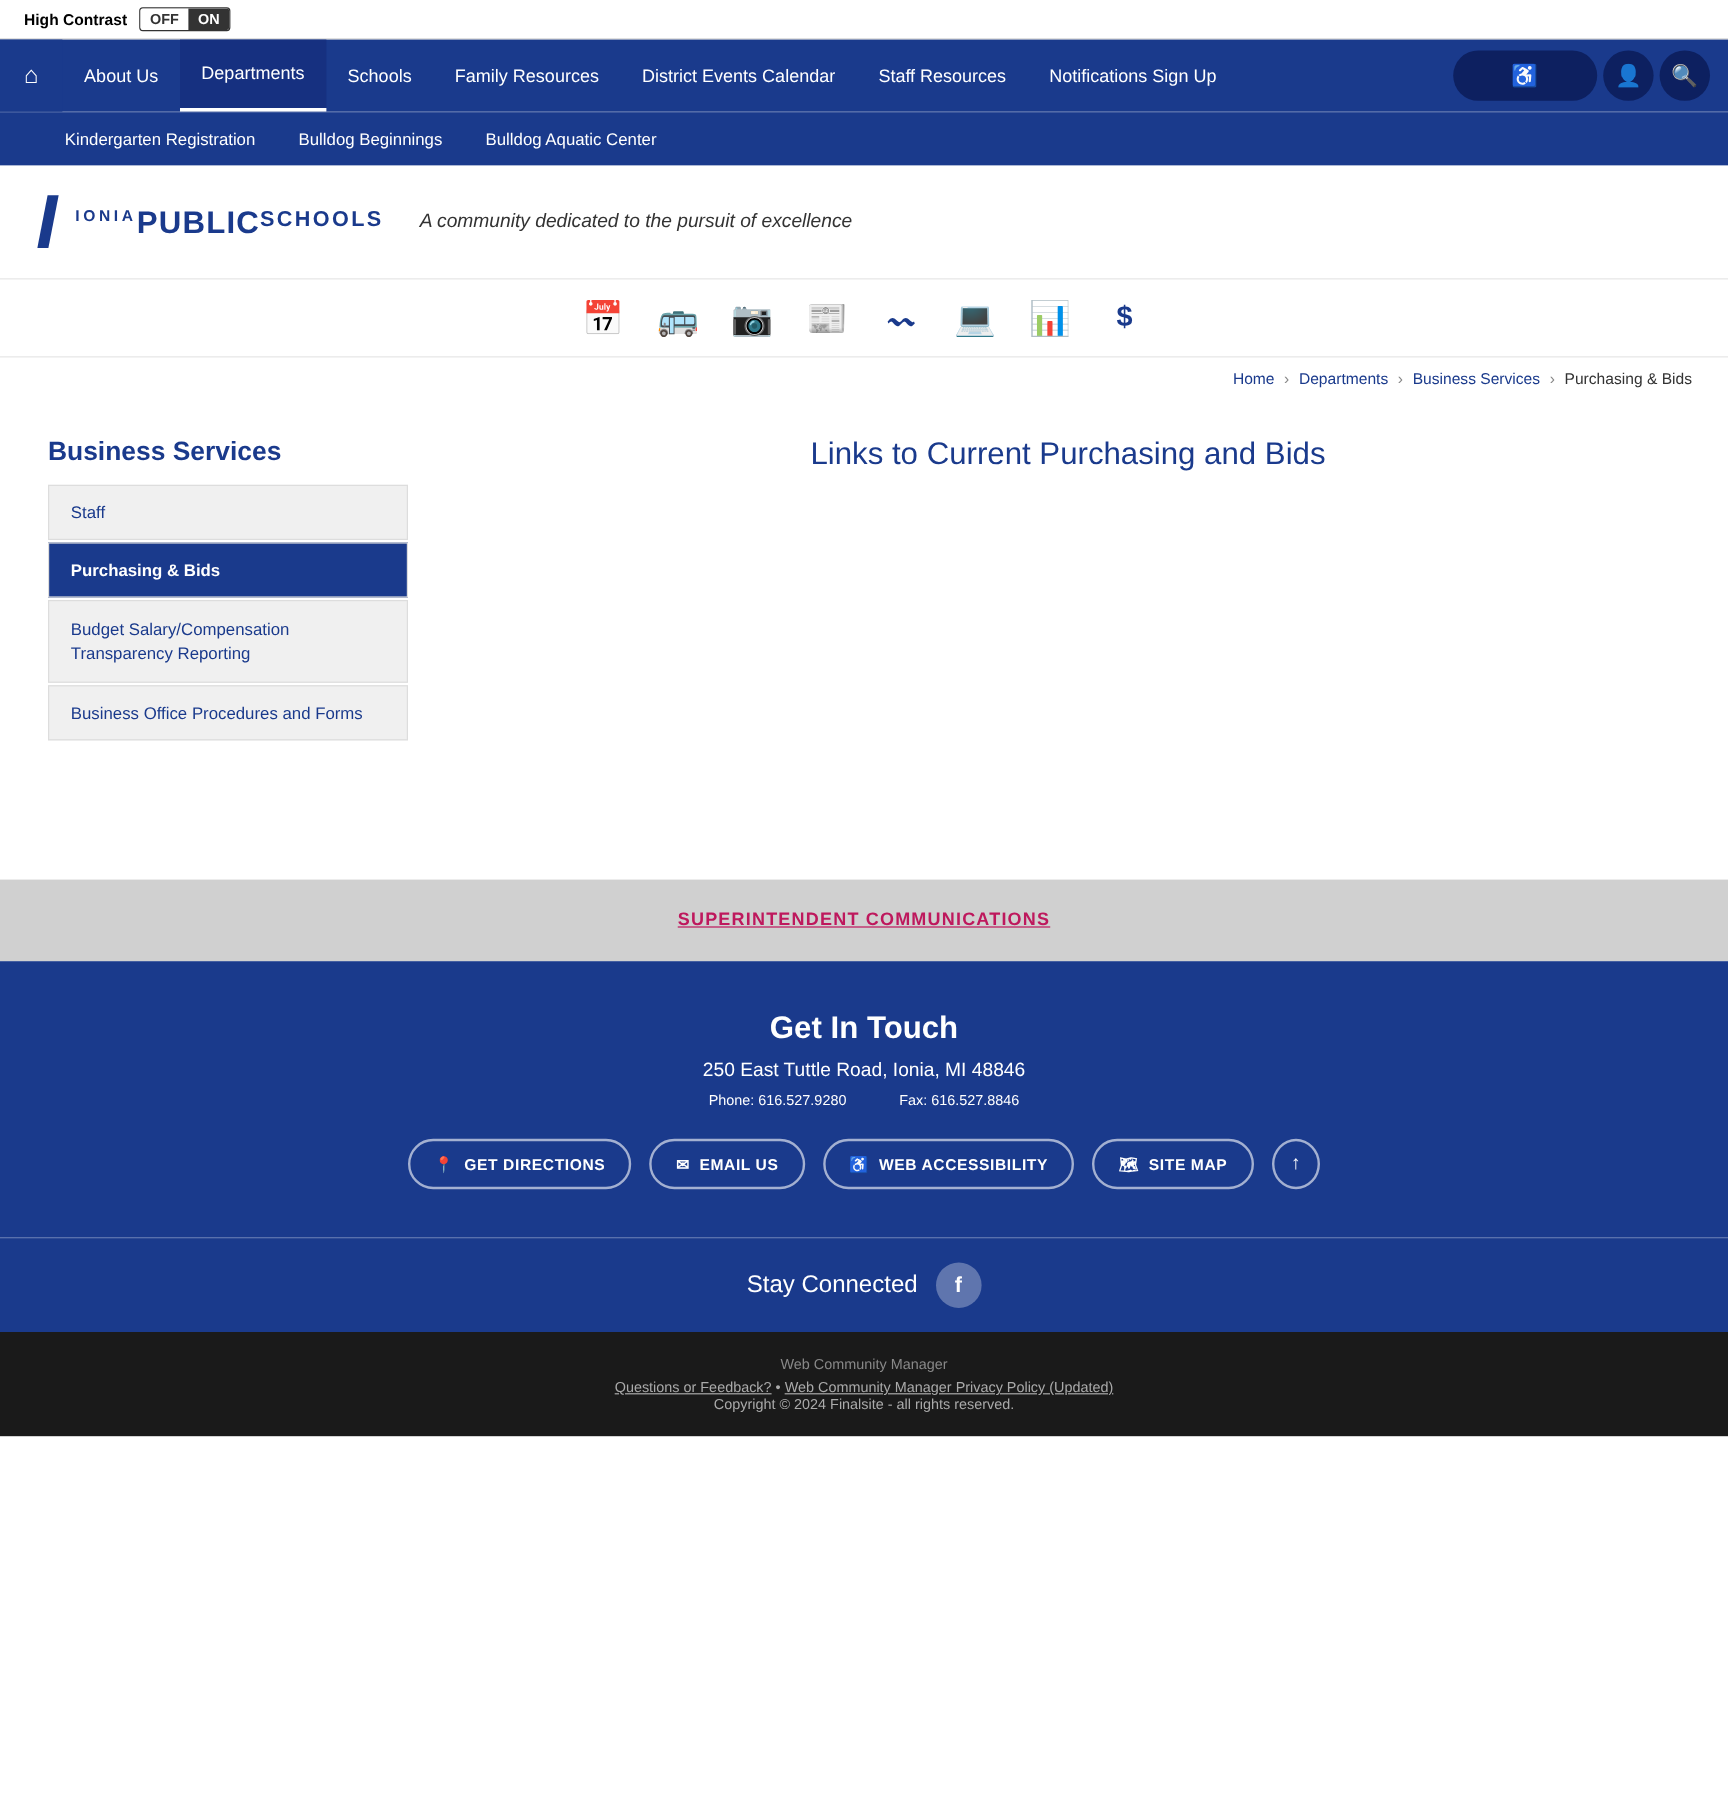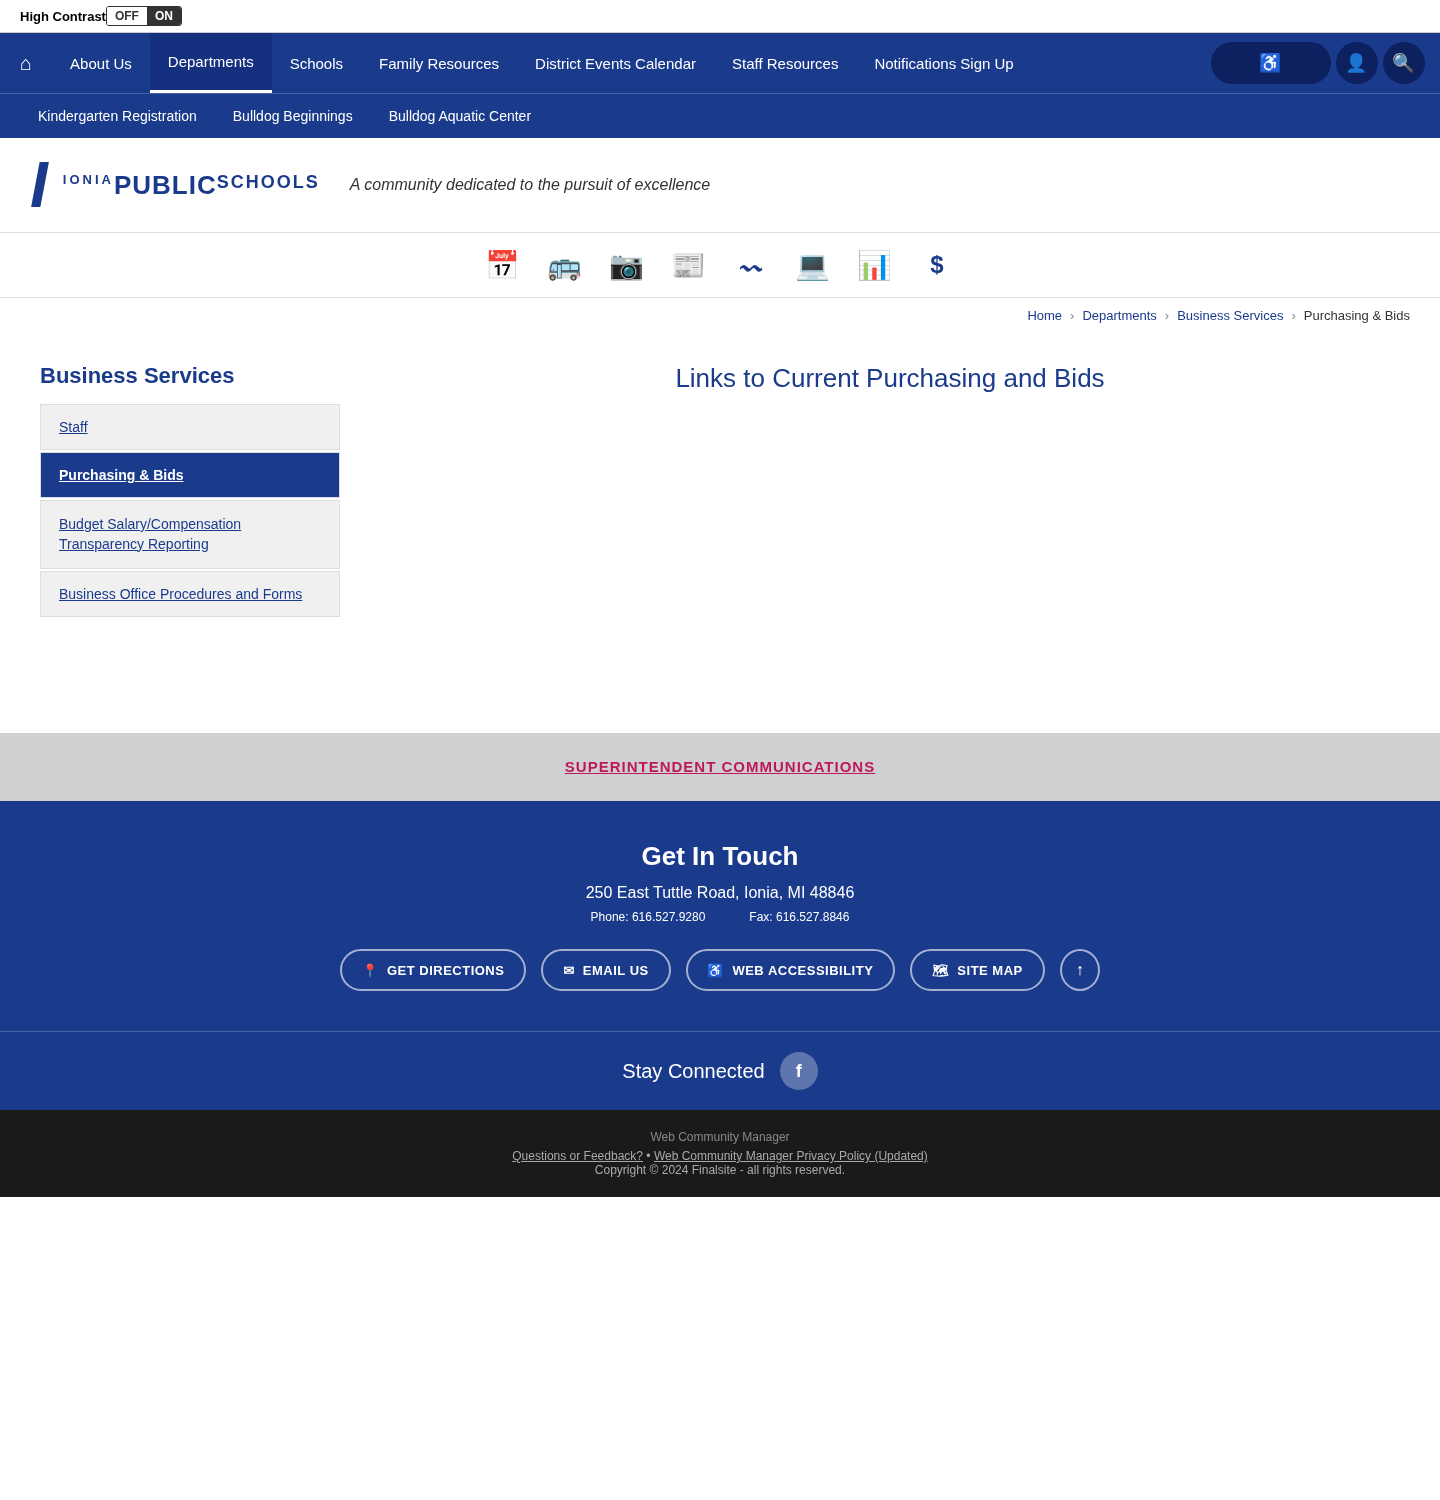--- a/index.html
+++ b/index.html
@@ -5,20 +5,21 @@
     * { margin: 0; padding: 0; box-sizing: border-box; }
     body { font-family: Arial, sans-serif; background: #fff; width: 1440px; }
 
     
     .top-bar {
       background: #fff;
       border-bottom: 1px solid #ccc;
       padding: 6px 20px;
       display: flex;
       align-items: center;
+      gap: 10px;
       font-size: 13px;
     }
     .top-bar .high-contrast-label { font-weight: bold; }
     .toggle-group { display: flex; border: 1px solid #333; border-radius: 3px; overflow: hidden; font-size: 12px; font-weight: bold; }
     .toggle-off { background: #fff; padding: 2px 8px; color: #333; }
     .toggle-on { background: #333; padding: 2px 8px; color: #fff; }
 
     
     .main-nav {
       background: #1a3a8c;
@@ -72,21 +73,21 @@
       border-radius: 30px;
       font-size: 14px;
       gap: 5px;
     }
 
     
     .secondary-nav {
       background: #1a3a8c;
       display: flex;
       align-items: center;
-      padding: 0 20px;
+      padding: 0 36px;
       border-top: 1px solid rgba(255,255,255,0.2);
     }
     .secondary-nav .nav-item {
       font-size: 14px;
       min-height: 44px;
     }
 
     
     .site-header {
       background: #fff;
@@ -166,21 +167,20 @@
     }
     .sidebar-menu { display: flex; flex-direction: column; gap: 2px; }
     .sidebar-menu-item {
       padding: 14px 18px;
       background: #f0f0f0;
       color: #1a3a8c;
       font-size: 14px;
       cursor: pointer;
       border: 1px solid #ddd;
       font-weight: normal;
-      text-decoration: underline;
     }
     .sidebar-menu-item.active {
       background: #1a3a8c;
       color: #fff;
       font-weight: bold;
     }
     .sidebar-menu-item.multi-line { line-height: 1.4; }
 
     
     .content-area {

